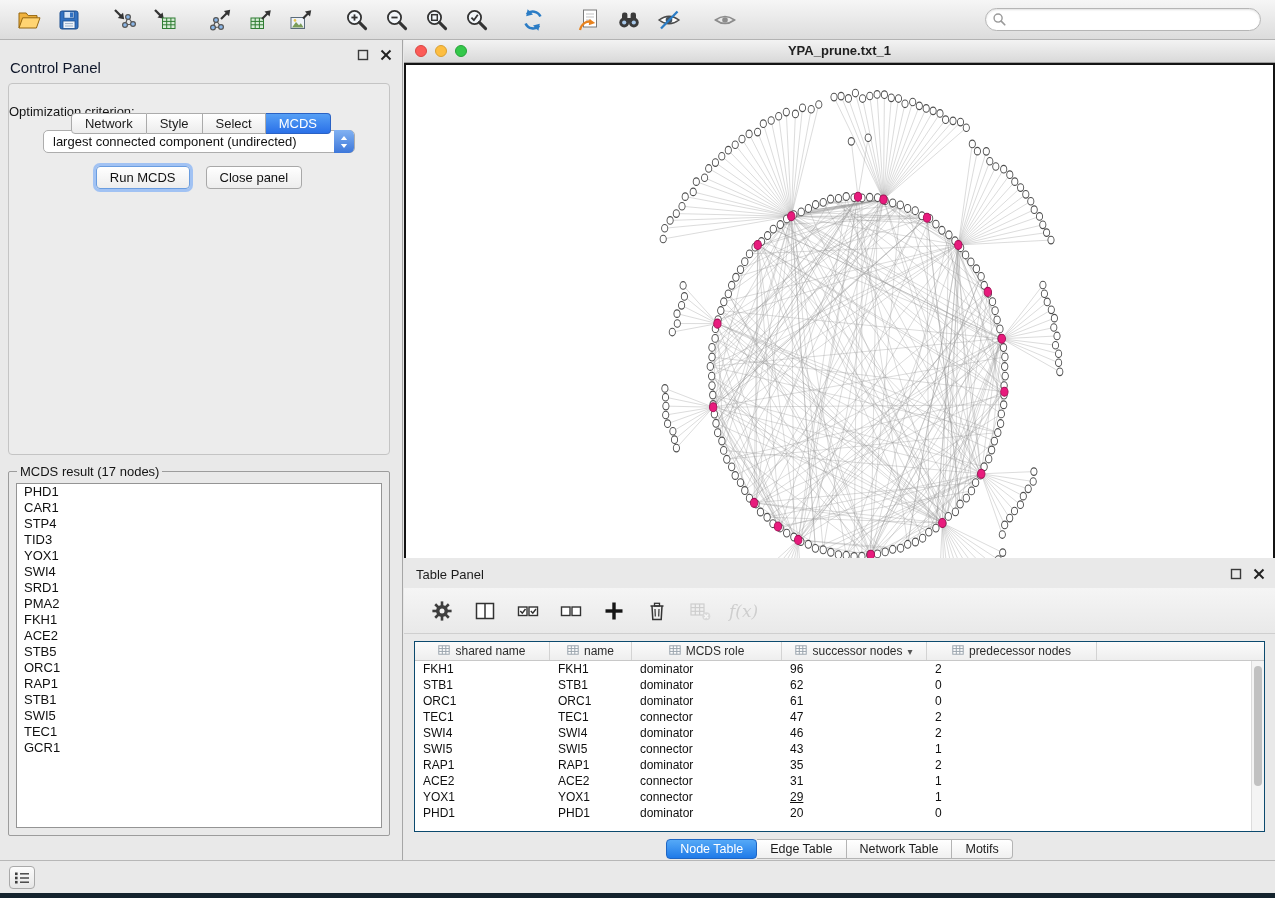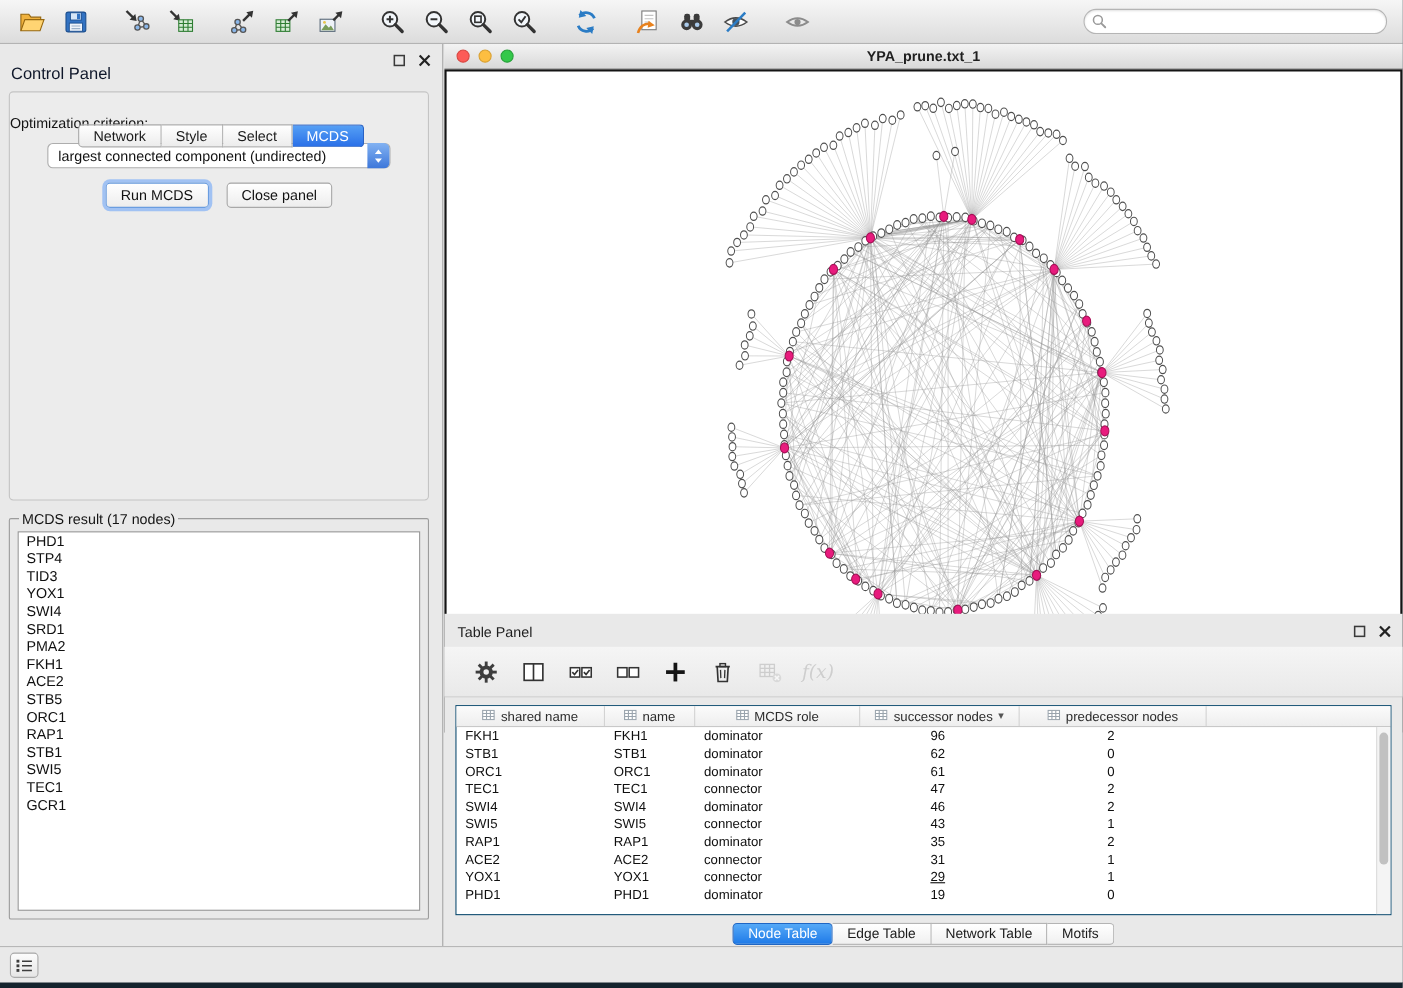--- a/index.html
+++ b/index.html
@@ -80,21 +80,21 @@
 
   .table-wrap { position:absolute; left:10px; top:83px; width:851px; height:191px; background:#fff; border:1px solid #0c4a6e; }
   .thead { display:flex; height:19px; background:linear-gradient(#fbfbfb,#eeeeee); border-bottom:1px solid #c8c8c8; }
   .th { display:flex; align-items:center; justify-content:center; gap:5px; font-size:12px; color:#2c2c2c;
     border-right:1px solid #d3d3d3; height:100%; }
   .th svg { width:12px; height:10px; }
   .th .sort { font-size:10px; color:#555; }
   .tbody { }
   .tr { display:flex; height:16px; }
   .td { font-size:12px; color:#0f0f0f; line-height:16px; padding:0 8px; overflow:hidden; white-space:nowrap; }
-  .td.num { text-align:center; padding-right:12px; }
+  .td.num { text-align:left; padding-right:12px; }
   .vscroll { position:absolute; right:0; top:19px; bottom:0; width:13px; background:#f4f4f4; border-left:1px solid #dcdcdc; }
   .vthumb { position:absolute; left:2px; top:5px; width:8px; height:120px; border-radius:5px; background:#c1c1c1; }
 
   .tp-tabs { position:absolute; left:0; right:0; top:281px; display:flex; justify-content:center; }
   .ttab { height:20px; line-height:18px; padding:0 13px; font-size:12.5px; color:#1b1b1b;
     background:linear-gradient(#ffffff,#f0f0f0); border:1px solid #b4b4b4; border-left-width:0; }
   .ttab:first-child { border-left-width:1px; border-radius:4px 0 0 4px;text-align:center; }
   .ttab:last-child { border-radius:0 4px 4px 0; }
   .ttab.active { background:linear-gradient(#55a9f7,#1f7ae8); color:#fff; border-color:#1f66c4; border-radius:4px; }
 
@@ -336,20 +336,21 @@
           <button class="mac-btn focused">Run MCDS</button>
           <button class="mac-btn">Close panel</button>
         </div>
       </div>
 
       <fieldset class="mcds-fieldset">
         <legend>MCDS result (17 nodes)</legend>
         <div style="position:relative;width:100%;height:100%;">
           <div class="mcds-list" id="mcds-list">
               <div class="result-item">PHD1</div>
+              <div class="result-item">CAR1</div>
               <div class="result-item">STP4</div>
               <div class="result-item">TID3</div>
               <div class="result-item">YOX1</div>
               <div class="result-item">SWI4</div>
               <div class="result-item">SRD1</div>
               <div class="result-item">PMA2</div>
               <div class="result-item">FKH1</div>
               <div class="result-item">ACE2</div>
               <div class="result-item">STB5</div>
               <div class="result-item">ORC1</div>
@@ -1265,21 +1266,21 @@
                 <div class="td" style="width: 135px;">YOX1</div>
                 <div class="td" style="width: 82px;">YOX1</div>
                 <div class="td" style="width: 150px;">connector</div>
                 <div class="td num" style="width: 145px; text-decoration: underline;">29</div>
                 <div class="td num" style="width: 170px;">1</div>
               </div>
               <div class="tr">
                 <div class="td" style="width: 135px;">PHD1</div>
                 <div class="td" style="width: 82px;">PHD1</div>
                 <div class="td" style="width: 150px;">dominator</div>
-                <div class="td num" style="width: 145px;">19</div>
+                <div class="td num" style="width: 145px;">20</div>
                 <div class="td num" style="width: 170px;">0</div>
               </div>
             </div>
           <div class="vscroll">
             <div class="vthumb"></div>
           </div>
         </div>
 
         <div class="tp-tabs" id="tp-tabs">
             <div class="ttab active">Node Table</div>

